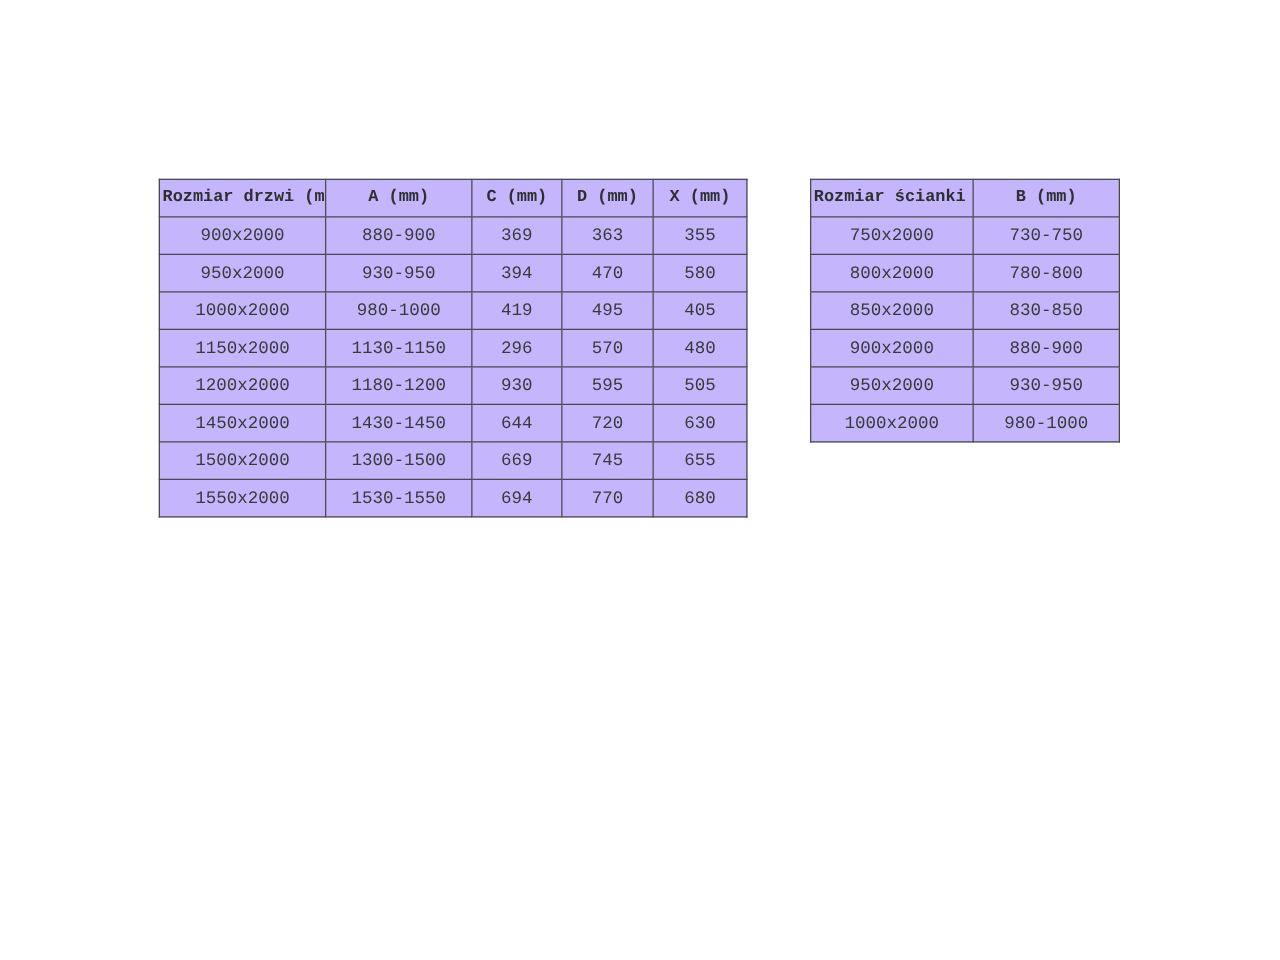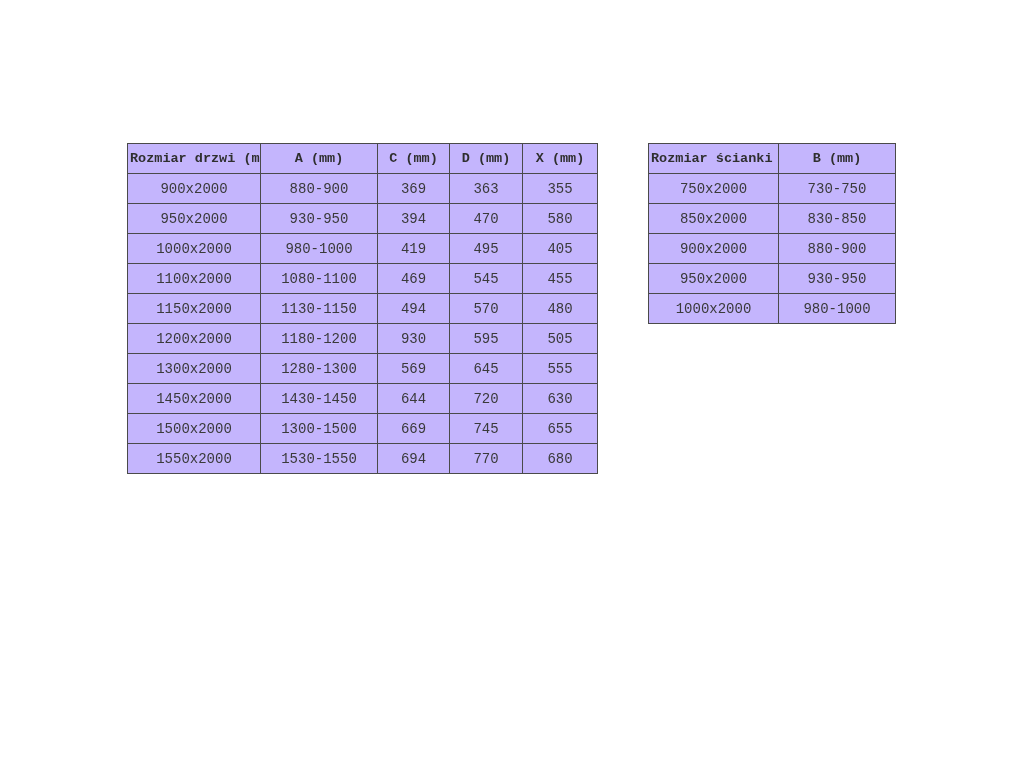--- a/index.html
+++ b/index.html
@@ -82,46 +82,32 @@
         <td>580</td>
       </tr>
       <tr>
         <td>1000x2000</td>
         <td>980-1000</td>
         <td>419</td>
         <td>495</td>
         <td>405</td>
       </tr>
       <tr>
-        <td>1100x2000</td>
-        <td>1080-1100</td>
-        <td>469</td>
-        <td>545</td>
-        <td>455</td>
-      </tr>
-      <tr>
         <td>1150x2000</td>
         <td>1130-1150</td>
-        <td>494</td>
+        <td>296</td>
         <td>570</td>
         <td>480</td>
       </tr>
       <tr>
         <td>1200x2000</td>
         <td>1180-1200</td>
         <td>930</td>
         <td>595</td>
         <td>505</td>
-      </tr>
-      <tr>
-        <td>1300x2000</td>
-        <td>1280-1300</td>
-        <td>569</td>
-        <td>645</td>
-        <td>555</td>
       </tr>
       <tr>
         <td>1450x2000</td>
         <td>1430-1450</td>
         <td>644</td>
         <td>720</td>
         <td>630</td>
       </tr>
       <tr>
         <td>1500x2000</td>
@@ -150,20 +136,24 @@
         <th>Rozmiar ścianki (mm)</th>
         <th>B (mm)</th>
       </tr>
     </thead>
   <tbody>
       <tr>
         <td>750x2000</td>
         <td>730-750</td>
       </tr>
       <tr>
+        <td>800x2000</td>
+        <td>780-800</td>
+      </tr>
+      <tr>
         <td>850x2000</td>
         <td>830-850</td>
       </tr>
       <tr>
         <td>900x2000</td>
         <td>880-900</td>
       </tr>
       <tr>
         <td>950x2000</td>
         <td>930-950</td>

